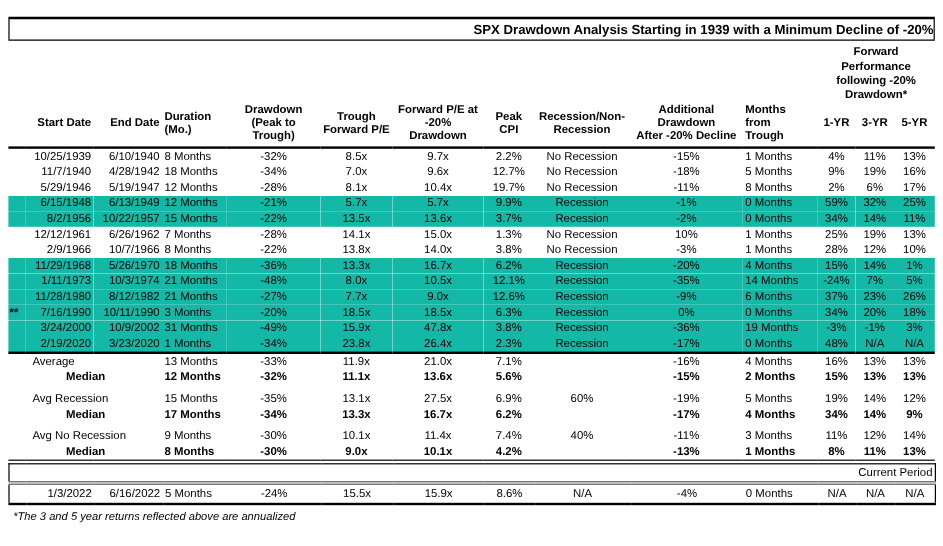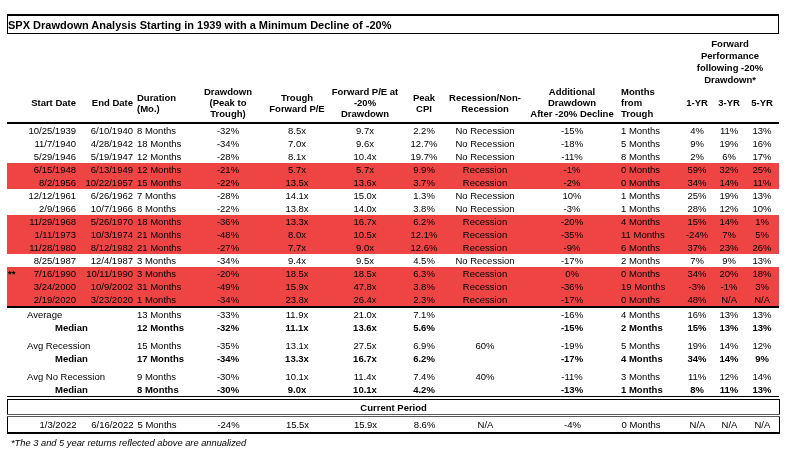--- a/index.html
+++ b/index.html
@@ -6,51 +6,51 @@
   body{
     width:786px;height:455px;overflow:hidden;
     font-family:"Liberation Sans","DejaVu Sans",sans-serif;
     color:#000;
     -webkit-font-smoothing:antialiased;
   }
   .page{padding:14px 7px 0 7px;}
 
   .title-box{
     border:1px solid #000;border-top:2px solid #000;
-    text-align:left;font-weight:bold;font-size:11px;
+    text-align:right;font-weight:bold;font-size:11px;
     padding:3px 0 2px 0;margin-bottom:4px;
   }
 
   table{border-collapse:collapse;table-layout:fixed;width:772px;}
   td,th{
     font-size:9.5px;line-height:13px;height:13px;
     padding:0 2px;overflow:hidden;white-space:nowrap;
     font-weight:normal;vertical-align:middle;
   }
   thead th{white-space:pre-line;line-height:11px;font-weight:bold;vertical-align:middle;}
   tr.group-row th{border:none;font-weight:bold;height:26px;}
   tr.group-row .group-hdr{white-space:pre-line;text-align:center;line-height:12px;}
   tr.cols-row th{border-bottom:2px solid #000;padding-bottom:3px;height:28px;}
 
-  tr.shaded{background:#ef4444;}
+  tr.shaded{background:#14b8a6;}
   tr.rule-bottom td{border-bottom:2px solid #000;}
   tr.bold td{font-weight:bold;}
   tr.gap td{height:5px;border:none;}
   tbody.summary tr:last-child td{border-bottom:1px solid #000;}
 
   .al-c{text-align:center;}
   .al-r{text-align:right;}
   .al-rp{text-align:left;padding-right:12px;}
   .al-l{text-align:left;padding-left:20px;}
   td.median-label{padding-left:48px;}
   td.marker{font-weight:bold;text-align:left;padding-left:1px;}
 
   .current-table{border:1px solid #000;border-bottom:2px solid #000;margin-top:2px;}
   .current-table tr.current-header td{
-    font-weight:bold;text-align:center;border-bottom:3px double #595959;
+    font-weight:normal;text-align:right;border-bottom:3px double #595959;
     height:14px;
     margin-top:37px;
   }
   .current-table tr.current-data td{height:15px;}
 
   .footnotes{margin-top:3px;padding-left:4px;}
   .footnotes div{
     font-style:italic;font-size:9.3px;line-height:13px;color:#000;
     white-space:nowrap;
   }
@@ -242,56 +242,40 @@
           <td class="al-c marker"></td>
           <td class="al-r">1/11/1973</td>
           <td class="al-r">10/3/1974</td>
           <td class="al-rp">21 Months</td>
           <td class="al-c">-48%</td>
           <td class="al-c">8.0x</td>
           <td class="al-c">10.5x</td>
           <td class="al-c">12.1%</td>
           <td class="al-c">Recession</td>
           <td class="al-c">-35%</td>
-          <td class="al-rp">11 Months</td>
+          <td class="al-rp">14 Months</td>
           <td class="al-c">-24%</td>
           <td class="al-c">7%</td>
           <td class="al-c">5%</td>
         </tr>
         <tr class="shaded">
           <td class="al-c marker"></td>
           <td class="al-r">11/28/1980</td>
           <td class="al-r">8/12/1982</td>
           <td class="al-rp">21 Months</td>
           <td class="al-c">-27%</td>
           <td class="al-c">7.7x</td>
           <td class="al-c">9.0x</td>
           <td class="al-c">12.6%</td>
           <td class="al-c">Recession</td>
           <td class="al-c">-9%</td>
           <td class="al-rp">6 Months</td>
           <td class="al-c">37%</td>
           <td class="al-c">23%</td>
           <td class="al-c">26%</td>
-        </tr>
-        <tr>
-          <td class="al-c marker"></td>
-          <td class="al-r">8/25/1987</td>
-          <td class="al-r">12/4/1987</td>
-          <td class="al-rp">3 Months</td>
-          <td class="al-c">-34%</td>
-          <td class="al-c">9.4x</td>
-          <td class="al-c">9.5x</td>
-          <td class="al-c">4.5%</td>
-          <td class="al-c">No Recession</td>
-          <td class="al-c">-17%</td>
-          <td class="al-rp">2 Months</td>
-          <td class="al-c">7%</td>
-          <td class="al-c">9%</td>
-          <td class="al-c">13%</td>
         </tr>
         <tr class="shaded">
           <td class="al-c marker">**</td>
           <td class="al-r">7/16/1990</td>
           <td class="al-r">10/11/1990</td>
           <td class="al-rp">3 Months</td>
           <td class="al-c">-20%</td>
           <td class="al-c">18.5x</td>
           <td class="al-c">18.5x</td>
           <td class="al-c">6.3%</td>

